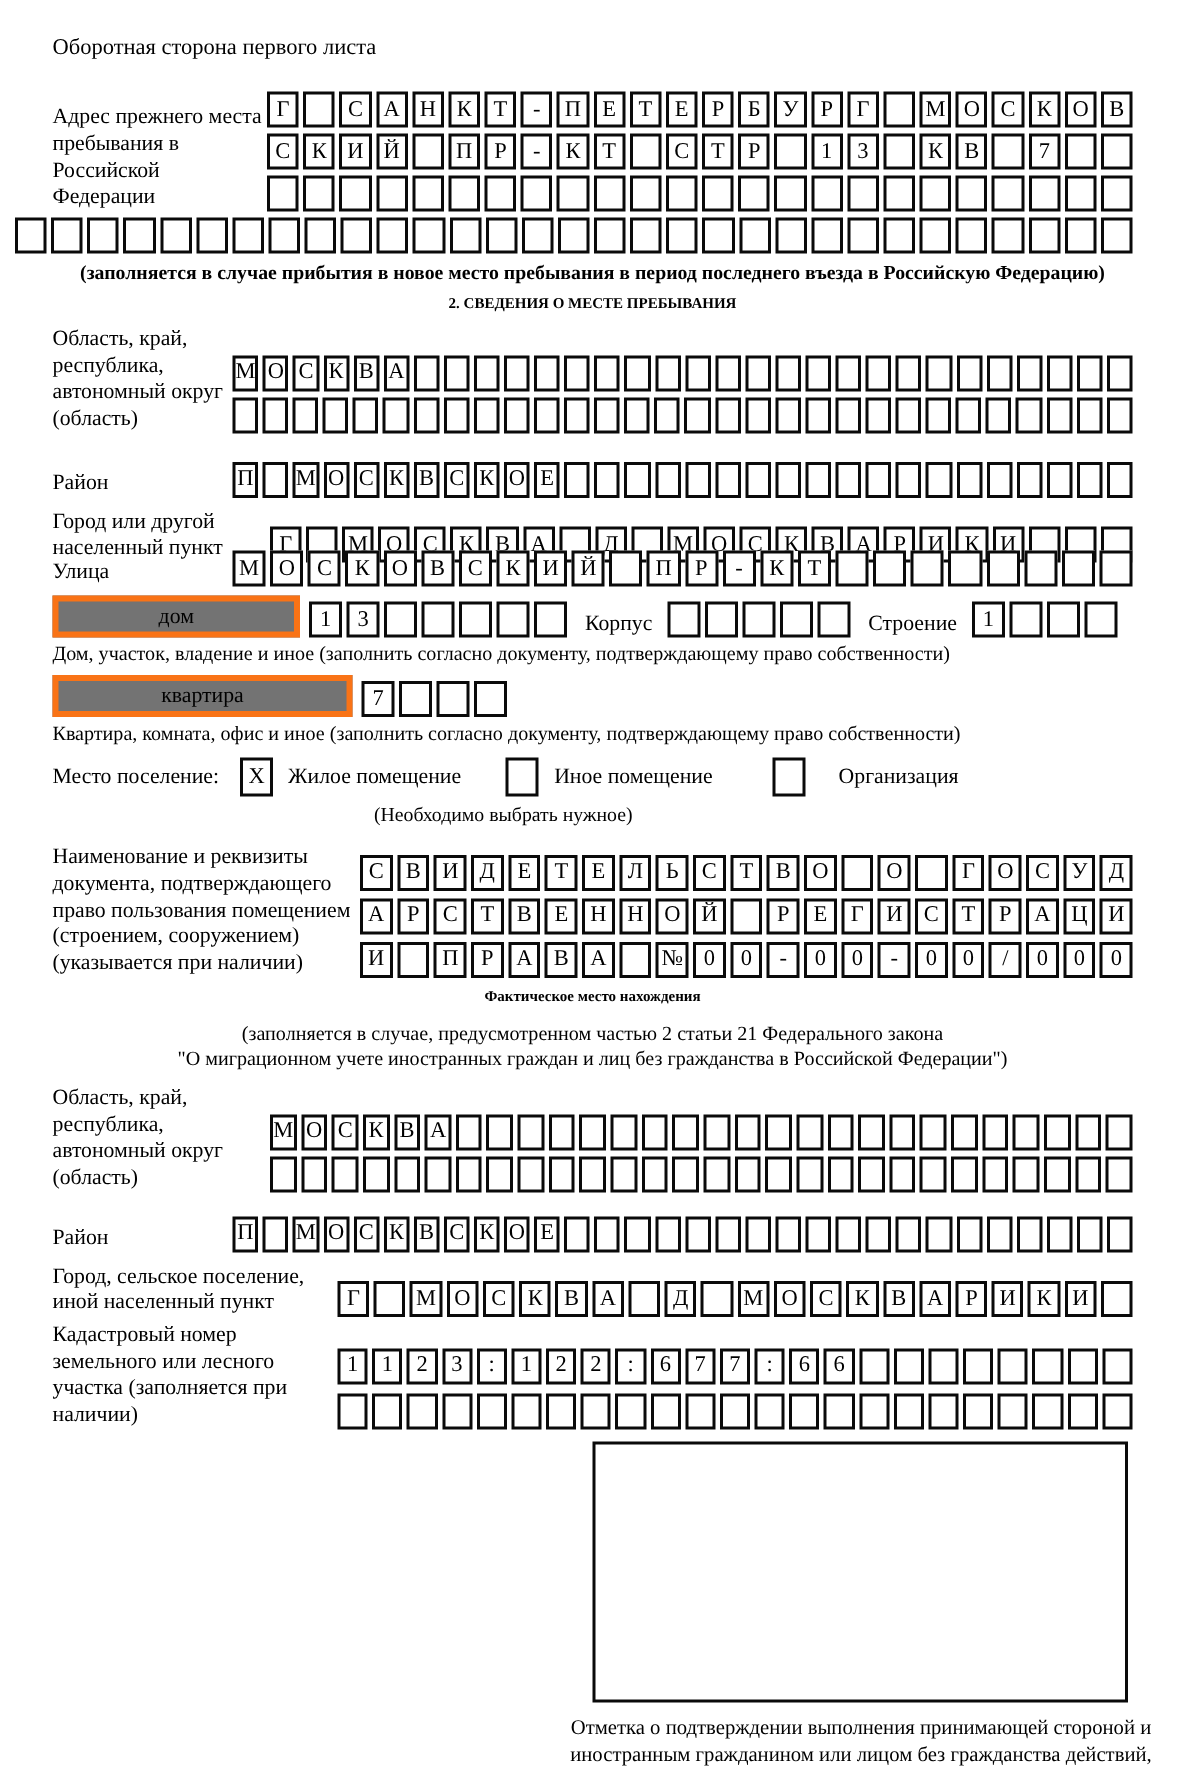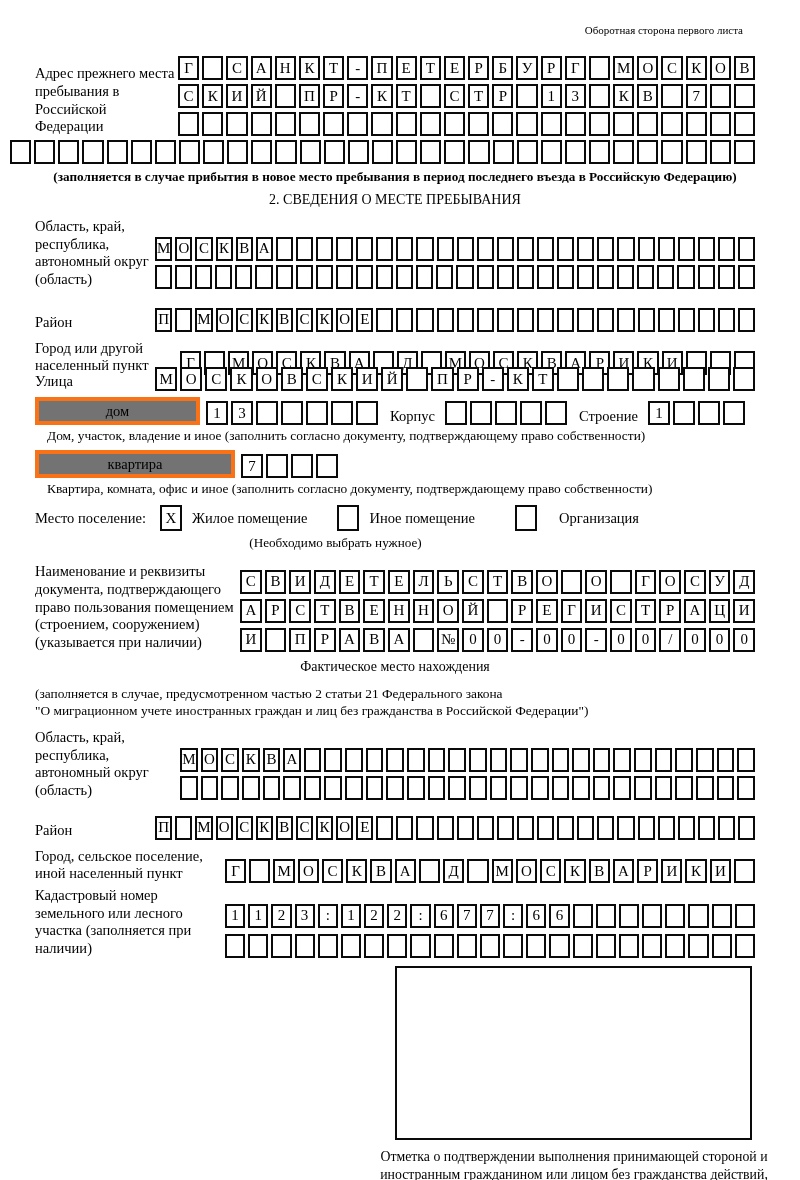--- a/index.html
+++ b/index.html
@@ -5,60 +5,60 @@
   * { box-sizing: border-box; }
   html,body { margin:0; padding:0; background:#fff; }
   .page {
     width: 800px; height: 1180px;
     font-family: "Liberation Serif", serif;
     color:#000; background:#fff;
     padding: 16px 45px 0 35px;
     position: relative;
     overflow: hidden;
   }
-  .hdr-note { text-align:right; font-size:11px; margin-top:8px; margin-right:12px; }
+  .hdr-note { font-size:15px; margin-top:8px; margin-right:0; }
 
   .frow { display:flex; align-items:flex-end; }
   .flabel { font-size:14.5px; line-height:1.22; flex:none; padding-top:2px; }
   .rows-col { flex:1; display:flex; flex-direction:column; gap:4px; }
 
   .boxes { display:flex; gap:3px; flex:1; }
   .cb {
     flex:1 1 0; height:24px;
     border:2px solid #0a0a0a;
     display:flex; align-items:center; justify-content:center;
     font-size:15px; line-height:1; background:#fff;
   }
   .boxes-fixed { flex:none; }
   .boxes-fixed .cb { flex:none; width:22px; }
 
   .note { text-align:center; font-size:13.2px; margin-top:5px;font-weight:bold; }
-  .sec-title { text-align:center; font-weight:normal; font-size:14px; margin:7px 0 8px 0; }
+  .sec-title { text-align:center; font-weight:bold; font-size:10px; margin:7px 0 8px 0; }
 
   .w120 { width:120px; } .w143 { width:143px; } .w145 { width:145px; }
   .w190 { width:190px; } .w205 { width:205px; }
 
   .type-box {
     border:4px solid #f97316; height:28px;
     display:flex; align-items:center; justify-content:center;
     font-size:14.5px; background:#737373; flex:none;
   }
   .inline-lbl { font-size:14.5px; padding:4px 10px 0 12px; flex:none; }
-  .caption { font-size:13.4px; margin:3px 0 6px 12px; }
+  .caption { font-size:13.4px; margin:3px 0 6px 0; }
 
   .opt-row { display:flex; align-items:center; margin-top:8px; }
   .opt-box {
     width:22px; height:26px; border:2px solid #0a0a0a;
     display:flex; align-items:center; justify-content:center;
     font-size:15px; margin:0 10px 0 14px; flex:none; background:#fff;
   }
   .opt-lbl { font-size:14.5px; }
   .opt-note { font-size:13.2px; margin:4px 0 10px 158px; width:285px; text-align:center; }
 
-  .fact-note { font-size:13.4px; line-height:1.28; }
+  .fact-note { text-align:center; font-size:13.4px; line-height:1.28; }
 
   .stamp-wrap { margin-left:360px; margin-top:8px; width:360px; }
   .stamp-box { width:357px; height:174px; border:2px solid #0a0a0a; background:#fff; }
   .stamp-caption { width:400px; margin-left:-21px; text-align:center; font-size:13.8px; line-height:1.3; margin-top:8px; }
   .mt6 { margin-top:6px; }
 </style>
 </head>
 <body>
 
 <div class="page">

